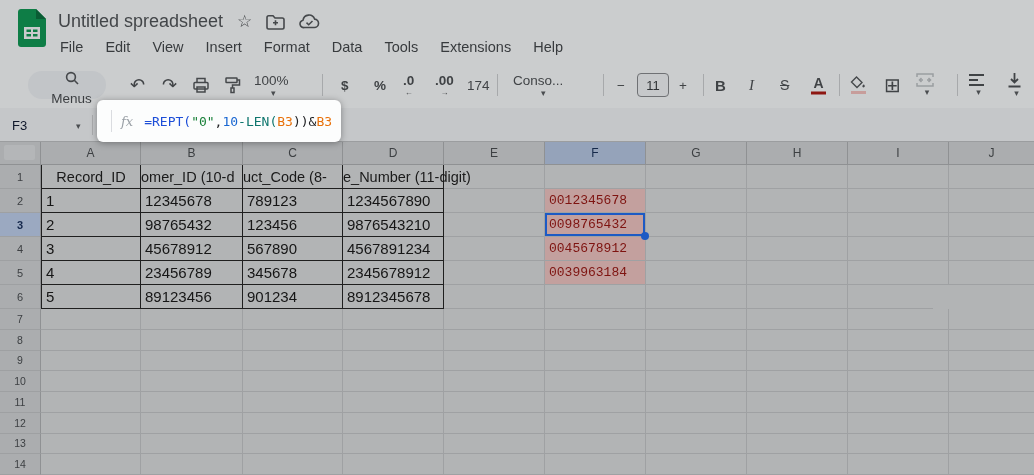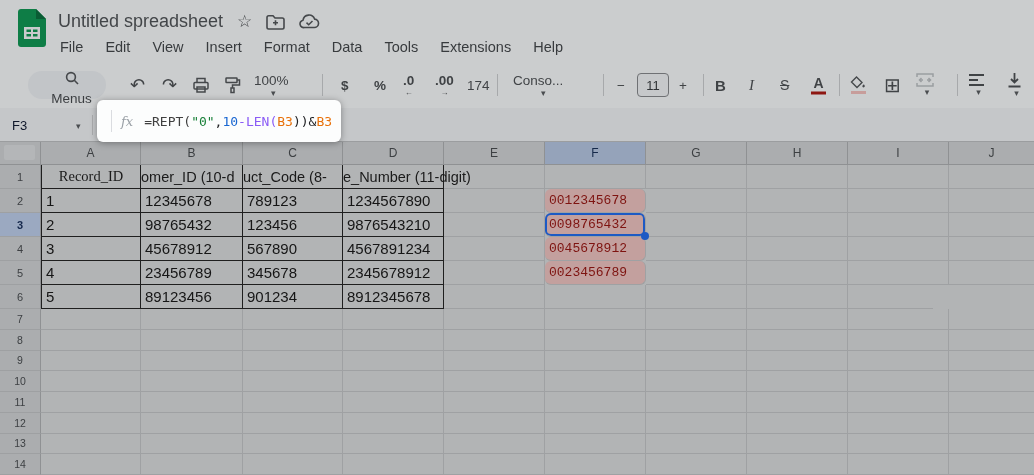--- a/index.html
+++ b/index.html
@@ -68,23 +68,23 @@
        font-size:15px; color:#161616; overflow:hidden; white-space:nowrap; }
   .c-a{width:100px}.c-b{width:102px}.c-c{width:100px}.c-d{width:101px}.c-e{width:101px}
   .c-f{width:101px}.c-g{width:101px}.c-h{width:101px}.c-i{width:101px}.c-j{width:85px;border-right:none}
   .r-data { height:24px; }
   .r-empty { height:20.75px; }
   .r-empty .rh { font-size:10.5px; }
   .pad { padding-left:4px; }
   .tb { border-right:1px solid var(--black); border-bottom:1px solid var(--black); }
   .tb-l { border-left:1px solid var(--black); }
   .hfrag { font-size:14.5px; color:#1a1a1a; }
-  .h-a { justify-content:center;font-family:Liberation Serif, serif; }
+  .h-a { justify-content:center; }
   .h-d { overflow:visible; z-index:2;text-align:right; }
-  .fcell { background:#c3a09e; font-family:"Liberation Mono", monospace; font-size:13px; color:#7e1310;border-radius:6px; }
+  .fcell { background:#c3a09e; font-family:"Liberation Mono", monospace; font-size:13px; color:#7e1310; }
   .sel { position:relative; box-shadow:inset 0 0 0 2px #1d5ac4; z-index:3; overflow:visible; }
   .sel::after { content:""; position:absolute; right:-4px; bottom:-4px; width:8px; height:8px; border-radius:50%; background:#1d5ac4; }
   svg { display:block; }
 </style>
 </head>
 <body>
 
 <div class="screen">
 
   <div class="titlebar">
@@ -214,21 +214,21 @@
     </span>
   </div>
 
   <div class="formulabar">
     <span class="namebox">F3</span>
     <span class="nb-caret">▾</span>
     <span class="nb-div"></span>
     <div class="spotlight">
       <span class="fx-div"></span>
       <span class="fx">fx</span>
-      <span class="formula"><span style="color:#404040">=REPT(</span><span style="color:#188038">"0"</span><span style="color:#202124">,</span><span style="color:#1967d2">10</span><span style="color:#8b5cf6">-LEN(</span><span style="color:#e8710a">B3</span><span style="color:#202124">))&amp;</span><span style="color:#e8710a">B3</span></span>
+      <span class="formula"><span style="color:#1d4ed8">=REPT(</span><span style="color:#188038">"0"</span><span style="color:#202124">,</span><span style="color:#1967d2">10</span><span style="color:#0f766e">-LEN(</span><span style="color:#e8710a">B3</span><span style="color:#202124">))&amp;</span><span style="color:#e8710a">B3</span></span>
     </div>
   </div>
 
   <div class="grid">
 
     <div class="grow hdr-row">
       <div class="rh corner" style="border-bottom-color:#8f9193"></div>
       <div class="hcell c-a">A</div>
       <div class="hcell c-b">B</div>
       <div class="hcell c-c">C</div>
@@ -297,21 +297,21 @@
       <div class="c c-j"></div>
     </div>
 
     <div class="grow r-data">
       <div class="rh">5</div>
       <div class="c c-a tb tb-l pad">4</div>
       <div class="c c-b tb pad">23456789</div>
       <div class="c c-c tb pad">345678</div>
       <div class="c c-d tb pad">2345678912</div>
       <div class="c c-e"></div>
-      <div class="c c-f fcell pad">0023456789</div>
+      <div class="c c-f fcell pad">0039963184</div>
       <div class="c c-g"></div>
       <div class="c c-h"></div>
       <div class="c c-i"></div>
       <div class="c c-j"></div>
     </div>
 
     <div class="grow r-data">
       <div class="rh">6</div>
       <div class="c c-a tb tb-l pad">5</div>
       <div class="c c-b tb pad">89123456</div>

